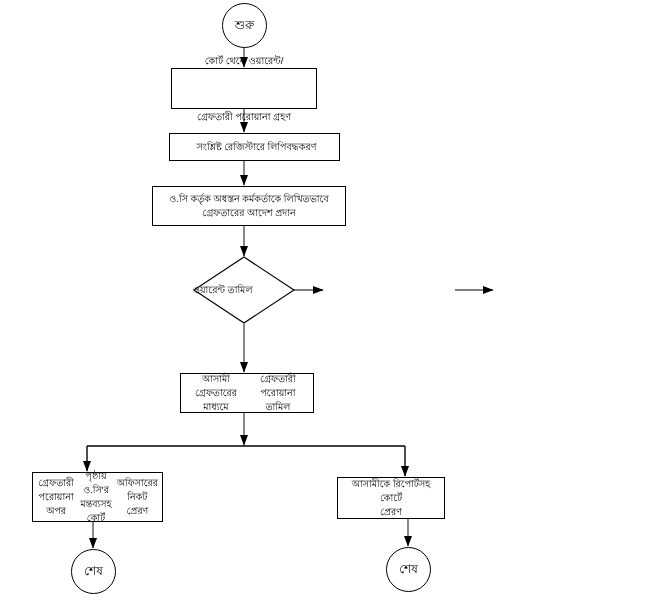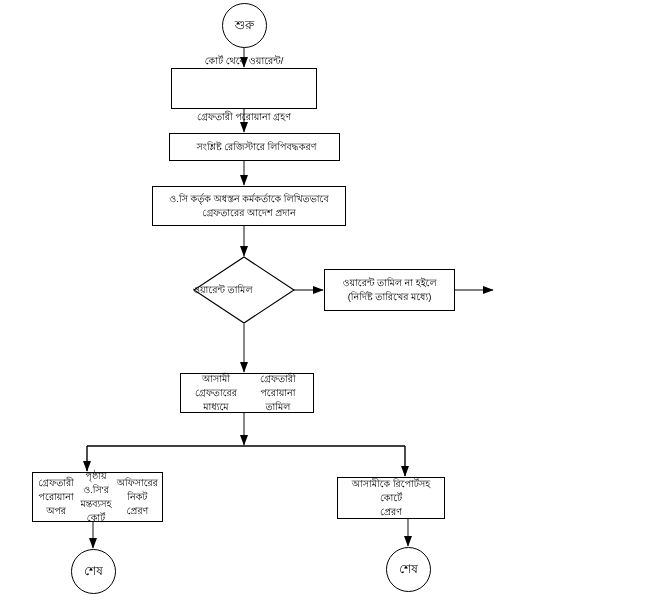--- a/index.html
+++ b/index.html
@@ -125,24 +125,20 @@
     <span class="ln">গ্রেফতারের আদেশ প্রদান</span>
   </div>
 
   <div class="decision-wrap" style="left:193px; top:256px; width:102px; height:68px;">
     <svg class="decision-shape" viewBox="0 0 102 68" preserveAspectRatio="none" xmlns="http://www.w3.org/2000/svg">
       <polygon points="51,1 101,34 51,67 1,34" fill="#ffffff" stroke="#000000" stroke-width="1.2"></polygon>
     </svg>
     <span class="decision-label">ওয়ারেন্ট তামিল</span>
   </div>
 
-  <div class="node proc" style="left:324px; top:269px; width:131px; height:42px; flex-direction:column;">
-    <span class="ln">ওয়ারেন্ট তামিল না হইলে</span>
-    <span class="ln">(নির্দিষ্ট তারিখের মধ্যে)</span>
-  </div>
 
 
   <div class="node proc" style="left:180px; top:373px; width:134px; height:40px; flex-direction:row;">
     <span class="ln">আসামী গ্রেফতারের মাধ্যমে</span>
     <span class="ln">গ্রেফতারী পরোয়ানা তামিল</span>
   </div>
 
   <div class="node proc" style="left:32px; top:472px; width:131px; height:50px; justify-content:center;">
     <span class="ln">গ্রেফতারী পরোয়ানা অপর</span>
     <span class="ln">পৃষ্ঠায় ও.সি'র মন্তব্যসহ কোর্ট</span>

